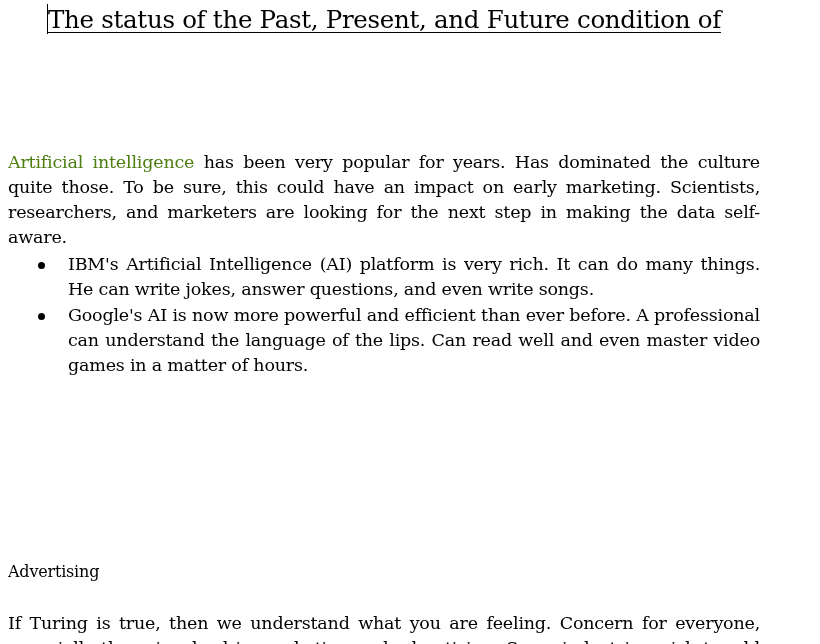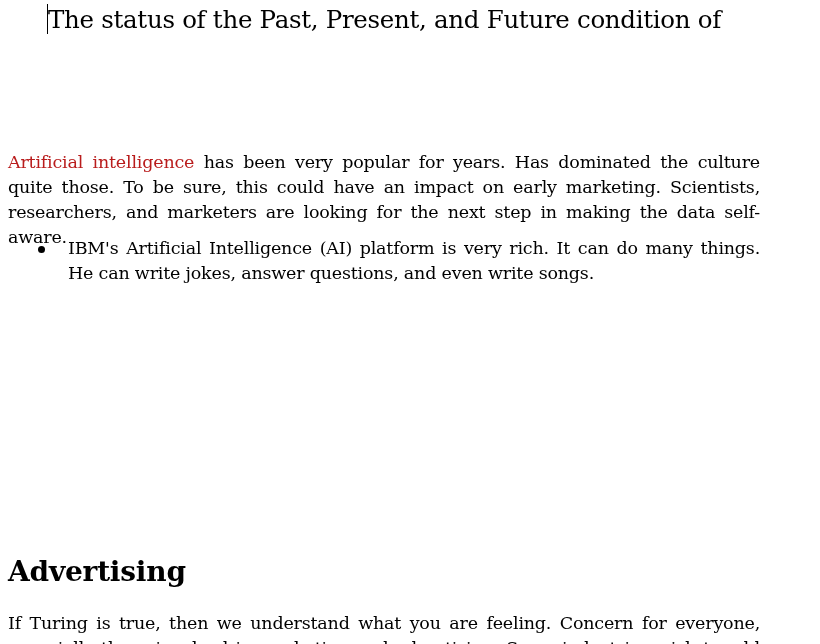--- a/index.html
+++ b/index.html
@@ -25,20 +25,21 @@
       text-align: center;
       font-size: 24.5px;
       line-height: 36px;
       margin: 2px 0 0 0;
       font-weight: normal;
       letter-spacing: -0.3px;
       position: relative;
     }
     .title-line {
       display: inline;
+      text-decoration: underline;
       text-decoration-thickness: 1px;
       text-underline-offset: 4px;
     }
     .caret {
       display: inline-block;
       width: 1px;
       height: 30px;
       background: #000;
       vertical-align: -6px;
       margin-right: 0;
@@ -47,26 +48,26 @@
       margin: 0;
       position: absolute;
       left: 0;
       width: 752px;
       font-size: 17.5px;
       line-height: 25px;
       text-align: justify;
       letter-spacing: -0.2px;
     }
     .red {
-      color: #b91c1c;
+      color: #4d7c0f;
     }
     .bullets {
       position: absolute;
       left: 0;
-      top: 236px;
+      top: 252px;
       width: 752px;
       margin: 0;
       padding: 0;
       list-style: none;
     }
     .bullets li {
       position: relative;
       padding-left: 60px;
       font-size: 17.5px;
       line-height: 25px;
@@ -81,41 +82,45 @@
       width: 7px;
       height: 7px;
       border-radius: 50%;
       background: #000;
     }
     .heading {
       position: absolute;
       left: 0;
       top: 556px;
       margin: 0;
-      font-size: 28px;
+      font-size: 16px;
       line-height: 32px;
-      font-weight: bold;
+      font-weight: normal;
       letter-spacing: -0.2px;
     }
   </style>
 </head>
 <body>
 
 <div class="page">
 
   <h1 class="title">
     <span class="caret"></span><span class="title-line">The status of the Past, Present, and Future condition of</span><br>
   </h1>
 
   <p class="para" style="top:150px;"><span class="red">Artificial intelligence</span><span> has been very popular for years. Has dominated the culture quite those. To be sure, this could have an impact on early marketing. Scientists, researchers, and marketers are looking for the next step in making the data self-aware.</span></p>
 
   <ul class="bullets">
     <li>
       <span class="bullet-dot"></span>
       <span>IBM's Artificial Intelligence (AI) platform is very rich. It can do many things. He can write jokes, answer questions, and even write songs.</span>
     </li>
+    <li>
+      <span class="bullet-dot"></span>
+      <span>Google's AI is now more powerful and efficient than ever before. A professional can understand the language of the lips. Can read well and even master video games in a matter of hours.</span>
+    </li>
   </ul>
 
   <h2 class="heading">Advertising</h2>
 
   <p class="para" style="top:611px;">If Turing is true, then we understand what you are feeling. Concern for everyone, especially those involved in marketing and advertising. Some industries wish to add how they</p>
 
 </div>
 
 </body></html>

